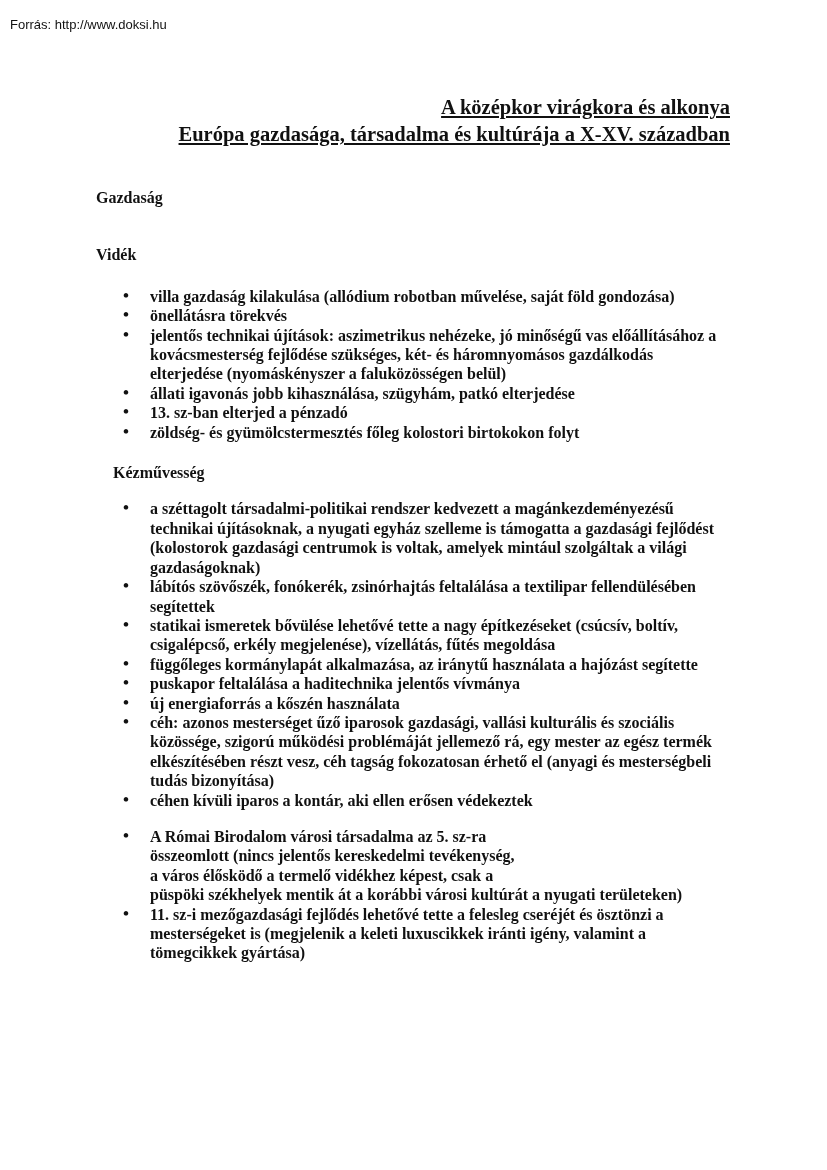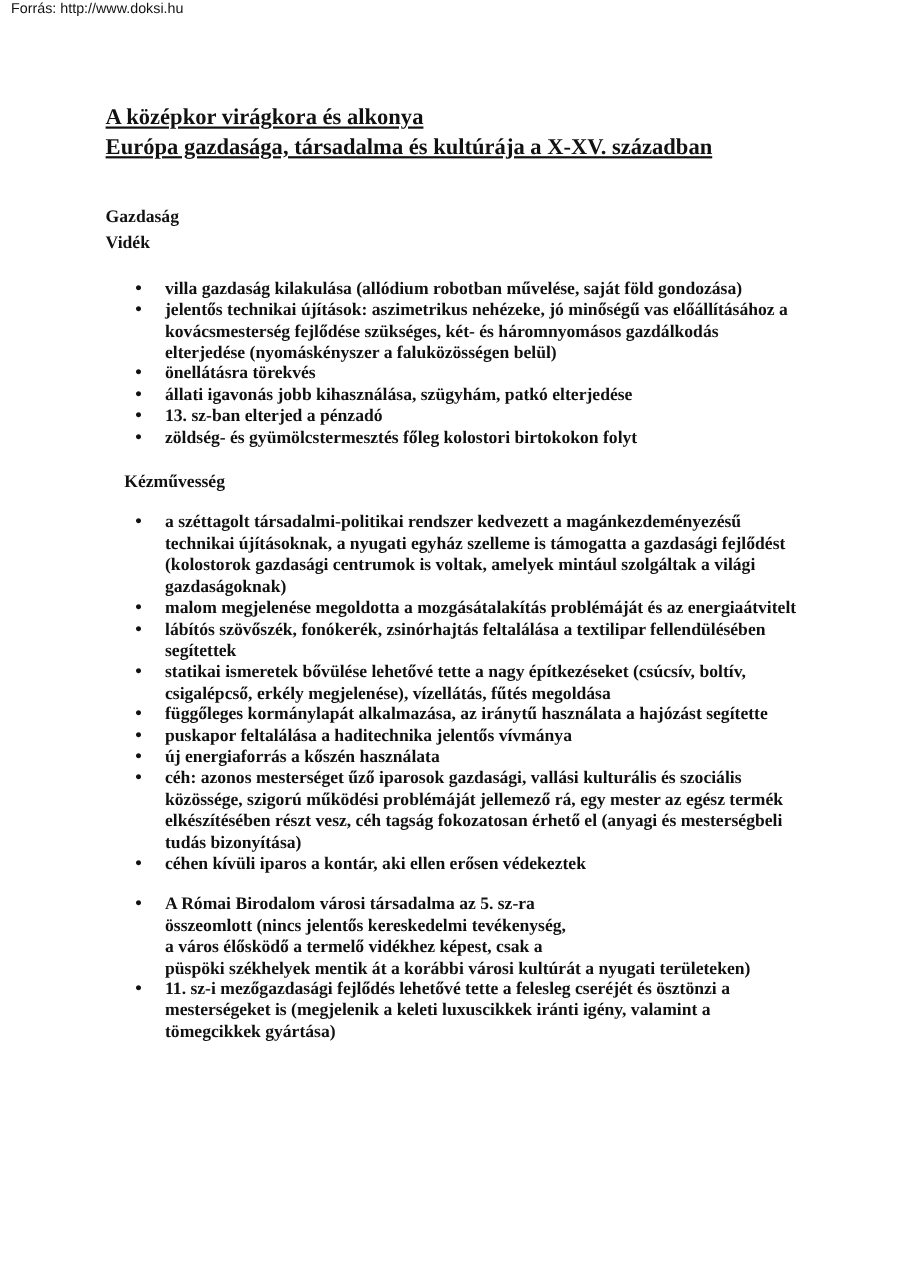--- a/index.html
+++ b/index.html
@@ -14,50 +14,50 @@
     box-sizing: border-box;
     background: #ffffff;
     color: #111111;
     font-family: "Liberation Serif", serif;
     font-size: 16px;
     line-height: 19.4px;
     overflow: hidden;
   }
   .source-note {
     position: absolute;
-    top: 0;
+    top: 17px;
     left: 10px;
     font-family: "Liberation Sans", sans-serif;
     font-size: 13px;
     line-height: 15px;
     color: #111111;
     text-align: right;
   }
   .content {
     box-sizing: border-box;
     padding: 0 97px 0 96px;
   }
   .doc-title {
     margin-top: 94px;
-    text-align: left;
+    text-align: right;
     font-weight: bold;
     font-size: 20.5px;
     line-height: 27px;
   }
   .title-line {
     text-decoration: underline;
   }
   h2 {
     font-size: 16px;
     line-height: 19.4px;
     font-weight: bold;
     margin: 0;
   }
   .h-gazdasag   { margin-top: 40px; }
-  .h-videk      { margin-top: 4px; font-family: Liberation Serif, serif; }
+  .h-videk      { margin-top: 38px; font-family: Liberation Serif, serif; }
   .h-kez        { margin-top: 21px; margin-left: 17px; }
   .h-varosi     { margin-top: 33px; }
   ul.doc-list {
     list-style: none;
     margin: 22px 0 0 0;
     padding: 0 0 0 54px;
   }
   ul.ul-kez, ul.ul-varosi { margin-top: 17px; }
   ul.doc-list li {
     position: relative;
@@ -85,32 +85,31 @@
       <div class="title-line">A középkor virágkora és alkonya</div>
       <div class="title-line">Európa gazdasága, társadalma és kultúrája a X-XV. században</div>
     </div>
 
     <h2 class="h-gazdasag">Gazdaság</h2>
 
     <h2 class="h-videk">Vidék</h2>
 
     <ul class="doc-list ul-videk">
       <li>villa gazdaság kilakulása (allódium robotban művelése, saját föld gondozása)</li>
+      <li>önellátásra törekvés</li>
       <li>jelentős technikai újítások: aszimetrikus nehézeke, jó minőségű vas előállításához a kovácsmesterség fejlődése szükséges, két- és háromnyomásos gazdálkodás elterjedése (nyomáskényszer a faluközösségen belül)</li>
-      <li>önellátásra törekvés</li>
       <li>állati igavonás jobb kihasználása, szügyhám, patkó elterjedése</li>
       <li>13. sz-ban elterjed a pénzadó</li>
       <li>zöldség- és gyümölcstermesztés főleg kolostori birtokokon folyt</li>
     </ul>
 
     <h2 class="h-kez">Kézművesség</h2>
 
     <ul class="doc-list ul-kez">
       <li>a széttagolt társadalmi-politikai rendszer kedvezett a magánkezdeményezésű technikai újításoknak, a nyugati egyház szelleme is támogatta a gazdasági fejlődést (kolostorok gazdasági centrumok is voltak, amelyek mintául szolgáltak a világi gazdaságoknak)</li>
-      <li>malom megjelenése megoldotta a mozgásátalakítás problémáját és az energiaátvitelt</li>
       <li>lábítós szövőszék, fonókerék, zsinórhajtás feltalálása a textilipar fellendülésében segítettek</li>
       <li>statikai ismeretek bővülése lehetővé tette a nagy építkezéseket (csúcsív, boltív, csigalépcső, erkély megjelenése), vízellátás, fűtés megoldása</li>
       <li>függőleges kormánylapát alkalmazása, az iránytű használata a hajózást segítette</li>
       <li>puskapor feltalálása a haditechnika jelentős vívmánya</li>
       <li>új energiaforrás a kőszén használata</li>
       <li>céh: azonos mesterséget űző iparosok gazdasági, vallási kulturális és szociális közössége, szigorú működési problémáját jellemező rá, egy mester az egész termék elkészítésében részt vesz, céh tagság fokozatosan érhető el (anyagi és mesterségbeli tudás bizonyítása)</li>
       <li>céhen kívüli iparos a kontár, aki ellen erősen védekeztek</li>
     </ul>
 
 

